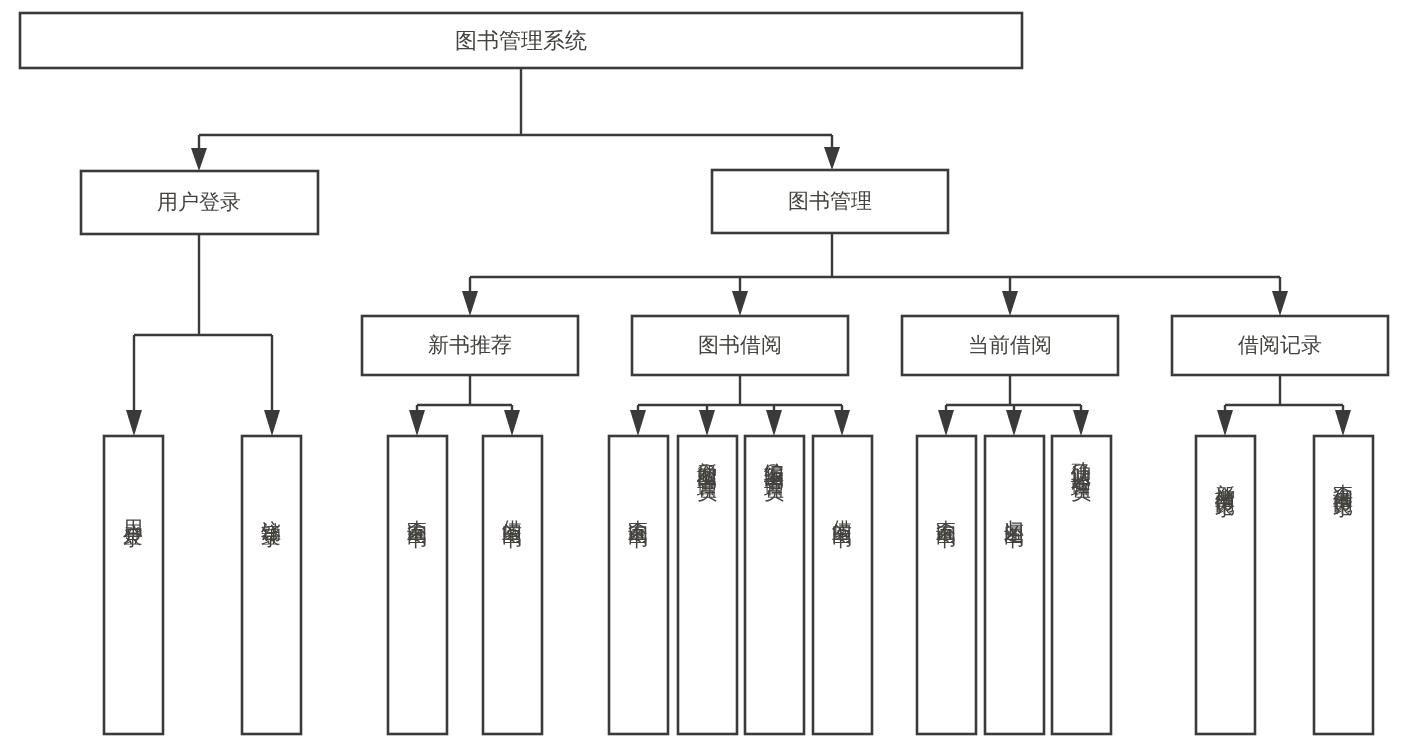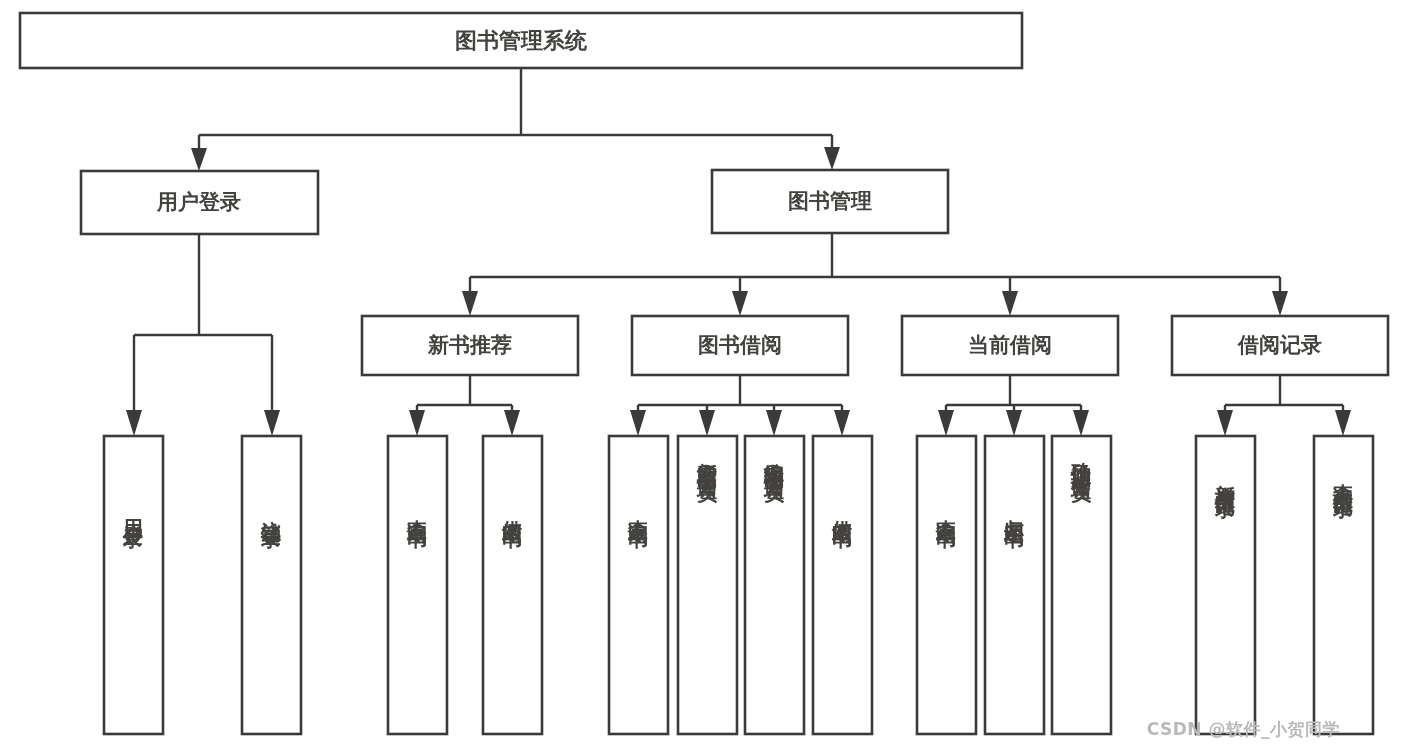--- a/index.html
+++ b/index.html
@@ -12,21 +12,20 @@
     width: 1405px;
     height: 747px;
     font-family: "DejaVu Sans", "Liberation Sans", sans-serif;
     overflow: hidden;
     position: relative;
   }
   #diagram-root {
     position: relative;
     width: 1348px;
     height: 747px;
-    font-weight: bold;
   }
   svg.flow {
     position: absolute;
     top: 0;
     left: 0;
     width: 1405px;
     height: 747px;
     display: block;
   }
   .node-box {
@@ -238,15 +237,14 @@
   <div class="leaf-text-wrap" style="left:1052px; top:436px; width:59px; height:298px; padding-top:10px;">
     <span class="leaf-text">确认归还（管理员）</span>
   </div>
   <div class="leaf-text-wrap" style="left:1196px; top:436px; width:59px; height:298px; padding-top:32px;">
     <span class="leaf-text">新增借阅记录</span>
   </div>
   <div class="leaf-text-wrap" style="left:1314px; top:436px; width:59px; height:298px; padding-top:32px;">
     <span class="leaf-text">查询借阅记录</span>
   </div>
 
-  <div class="watermark">CSDN @软件_小贺同学</div>
 
 </div>
 
 </body></html>

